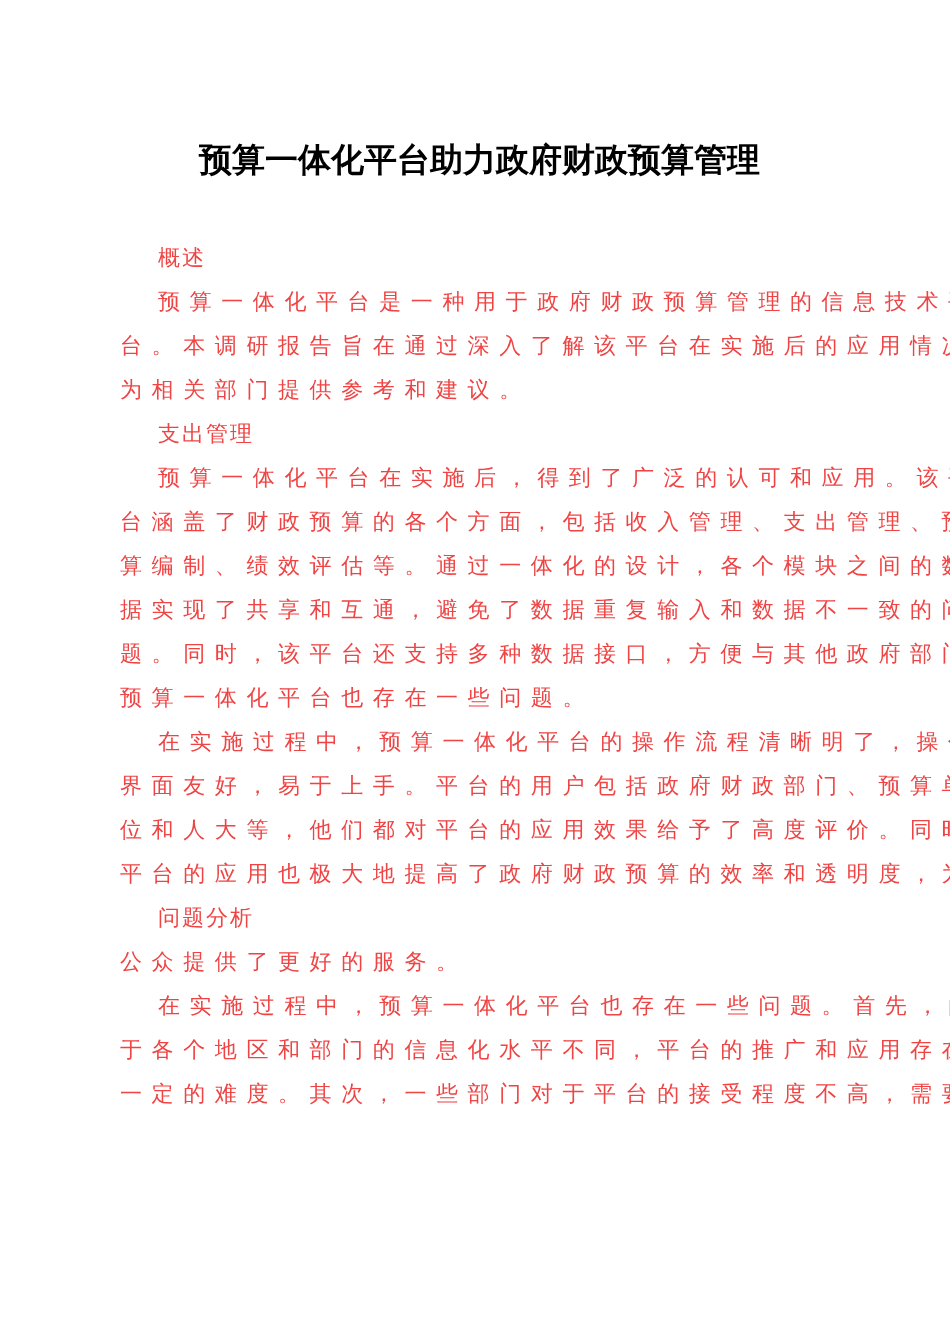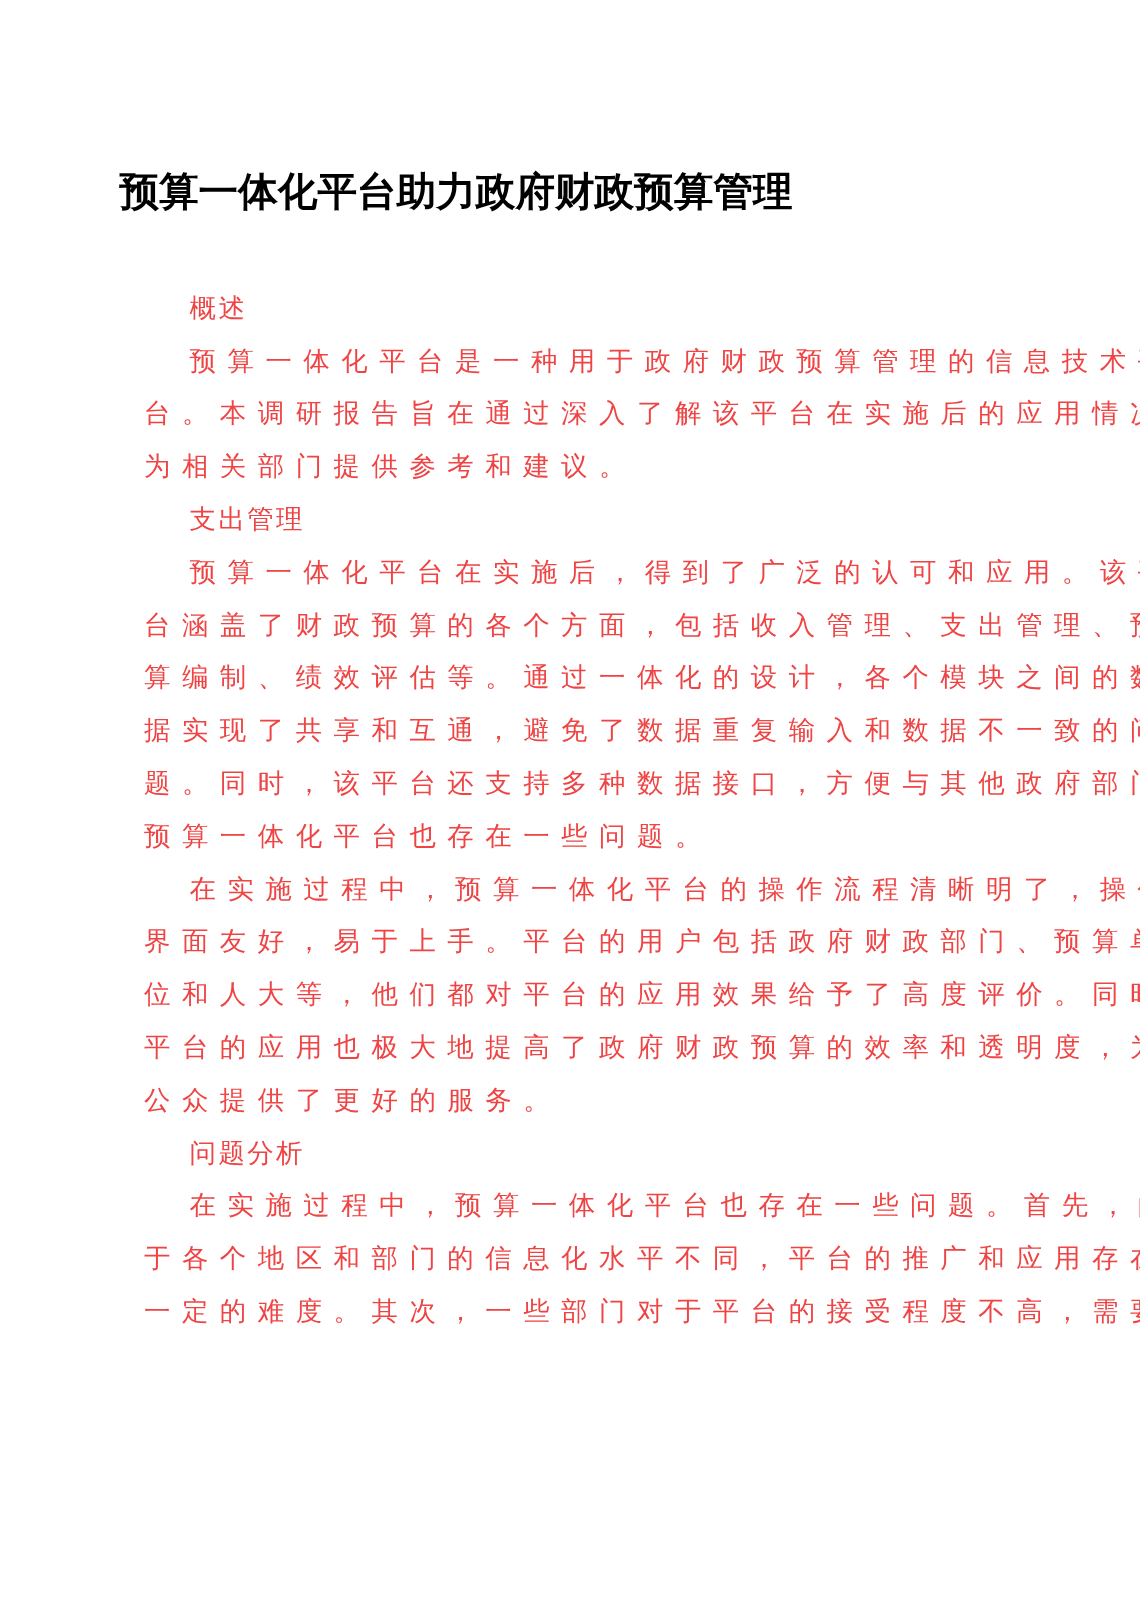--- a/index.html
+++ b/index.html
@@ -1,19 +1,19 @@
 <!DOCTYPE html>
 <html><head>
 <meta charset="utf-8">
 <style>
   html, body { margin: 0; padding: 0; background: #ffffff; }
   body { width: 950px; height: 1344px; position: relative; overflow: hidden; }
   .page { position: absolute; left: 0; top: 0; width: 950px; height: 1344px; background: #fff; }
   .title {
-    position: absolute; left: 0; top: 138px; width: 760px; text-align: center;
+    position: absolute; left: 0; top: 138px; width: 760px; text-align: right;
     font-family: "DejaVu Serif", "Liberation Serif", serif;
     font-weight: bold; font-size: 33px; color: #000; letter-spacing: 0px;
   }
   .body {
     position: absolute; left: 120px; top: 236px; width: 720px;
     font-family: "DejaVu Sans", "Liberation Sans", sans-serif;
     font-size: 22px; color: #ef4444;
   }
   .line {
     height: 44px; line-height: 44px; white-space: nowrap;
@@ -39,20 +39,20 @@
     <div class="line">台涵盖了财政预算的各个方面，包括收入管理、支出管理、预</div>
     <div class="line">算编制、绩效评估等。通过一体化的设计，各个模块之间的数</div>
     <div class="line">据实现了共享和互通，避免了数据重复输入和数据不一致的问</div>
     <div class="line">题。同时，该平台还支持多种数据接口，方便与其他政府部门</div>
     <div class="line">预算一体化平台也存在一些问题。</div>
 
     <div class="line indent">在实施过程中，预算一体化平台的操作流程清晰明了，操作</div>
     <div class="line">界面友好，易于上手。平台的用户包括政府财政部门、预算单</div>
     <div class="line">位和人大等，他们都对平台的应用效果给予了高度评价。同时，</div>
     <div class="line">平台的应用也极大地提高了政府财政预算的效率和透明度，为</div>
+    <div class="line indent heading">问题分析</div>
+
     <div class="line">公众提供了更好的服务。</div>
-
-    <div class="line indent heading">问题分析</div>
     <div class="line indent">在实施过程中，预算一体化平台也存在一些问题。首先，由</div>
     <div class="line">于各个地区和部门的信息化水平不同，平台的推广和应用存在</div>
     <div class="line">一定的难度。其次，一些部门对于平台的接受程度不高，需要</div>
   </div>
 </div>
 
 </body></html>

